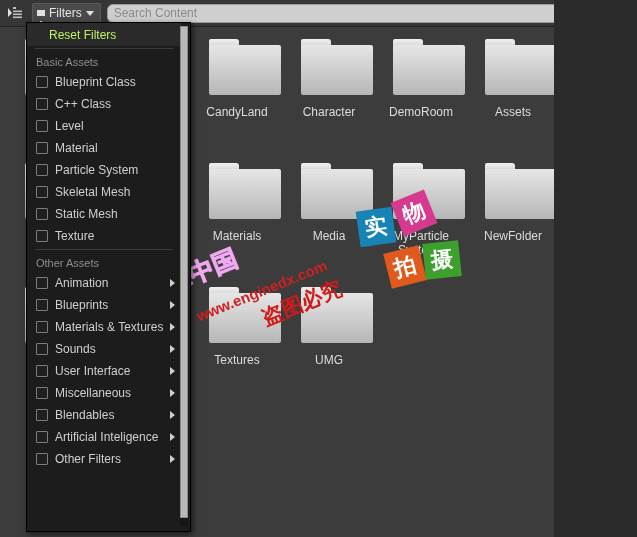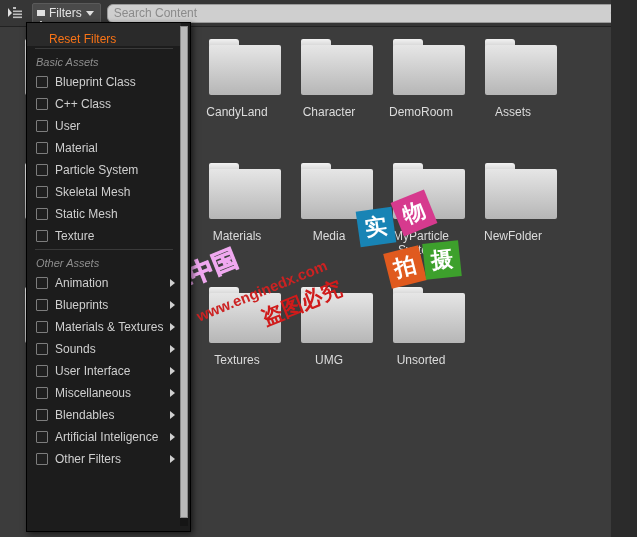--- a/index.html
+++ b/index.html
@@ -2,21 +2,21 @@
 <html><head>
 <meta charset="utf-8">
 <style>
   html, body {
     margin: 0;
     padding: 0;
     background: #2b2b2b;
   }
   #app {
     position: relative;
-    width: 611px;
+    width: 554px;
     height: 537px;
     overflow: hidden;
     background: #3c3c3c;
     font-family: "Liberation Sans", sans-serif;
     font-size: 12px;
     color: #d8d8d8;
     user-select: none;
   }
 
   
@@ -195,36 +195,34 @@
     align-items: center;
     padding: 0 4px 0 9px;
     box-sizing: border-box;
     color: #cfcfcf;
     font-size: 12px;
   }
   .menu-row.reset {
     height: 23px;
     background: #2a2a2a;
     padding-left: 22px;
-    color: #f97316;
-    align-items: flex-end;
+    color: #bef264;
   }
   .separator {
     height: 1px;
     background: #3a3a3a;
     margin: 2px 8px 3px 8px;
   }
   .section-head {
     height: 19px;
     display: flex;
     align-items: center;
     padding-left: 9px;
     color: #8e8e8e;
     font-size: 11px;
-    font-style: italic;
   }
   .chk {
     width: 10px; height: 10px;
     border: 1px solid #7d7d7d;
     background: #1f1f1f;
     margin-right: 7px;
     flex: none;
     border-radius: 1px;
   }
   .menu-label { flex: 1; white-space: nowrap; }
@@ -445,28 +443,20 @@
           <div class="asset-label">Textures</div>
         </div>
         <div class="asset">
           <div class="folder-icon">
             <div class="folder-shadow"></div>
             <div class="folder-tab"></div>
             <div class="folder-body"></div>
           </div>
           <div class="asset-label">UMG</div>
         </div>
-        <div class="asset">
-          <div class="folder-icon">
-            <div class="folder-shadow"></div>
-            <div class="folder-tab"></div>
-            <div class="folder-body"></div>
-          </div>
-          <div class="asset-label">Unsorted</div>
-        </div>
       </div>
 
     <div id="content-scroll">
       <div class="thumb"></div>
     </div>
 
     <div class="wm wm-cn" style="left:140px; top:232px;">引擎中国</div>
     <div class="wm wm-url" style="left:192px; top:255px;">www.enginedx.com</div>
     <div class="wm wm-warn" style="left:260px; top:262px;">盗图必究</div>
 
@@ -486,21 +476,21 @@
         <div class="menu-row">
           <span class="chk"></span>
           <span class="menu-label">Blueprint Class</span>
         </div>
         <div class="menu-row">
           <span class="chk"></span>
           <span class="menu-label">C++ Class</span>
         </div>
         <div class="menu-row">
           <span class="chk"></span>
-          <span class="menu-label">User</span>
+          <span class="menu-label">Level</span>
         </div>
         <div class="menu-row">
           <span class="chk"></span>
           <span class="menu-label">Material</span>
         </div>
         <div class="menu-row">
           <span class="chk"></span>
           <span class="menu-label">Particle System</span>
         </div>
         <div class="menu-row">

